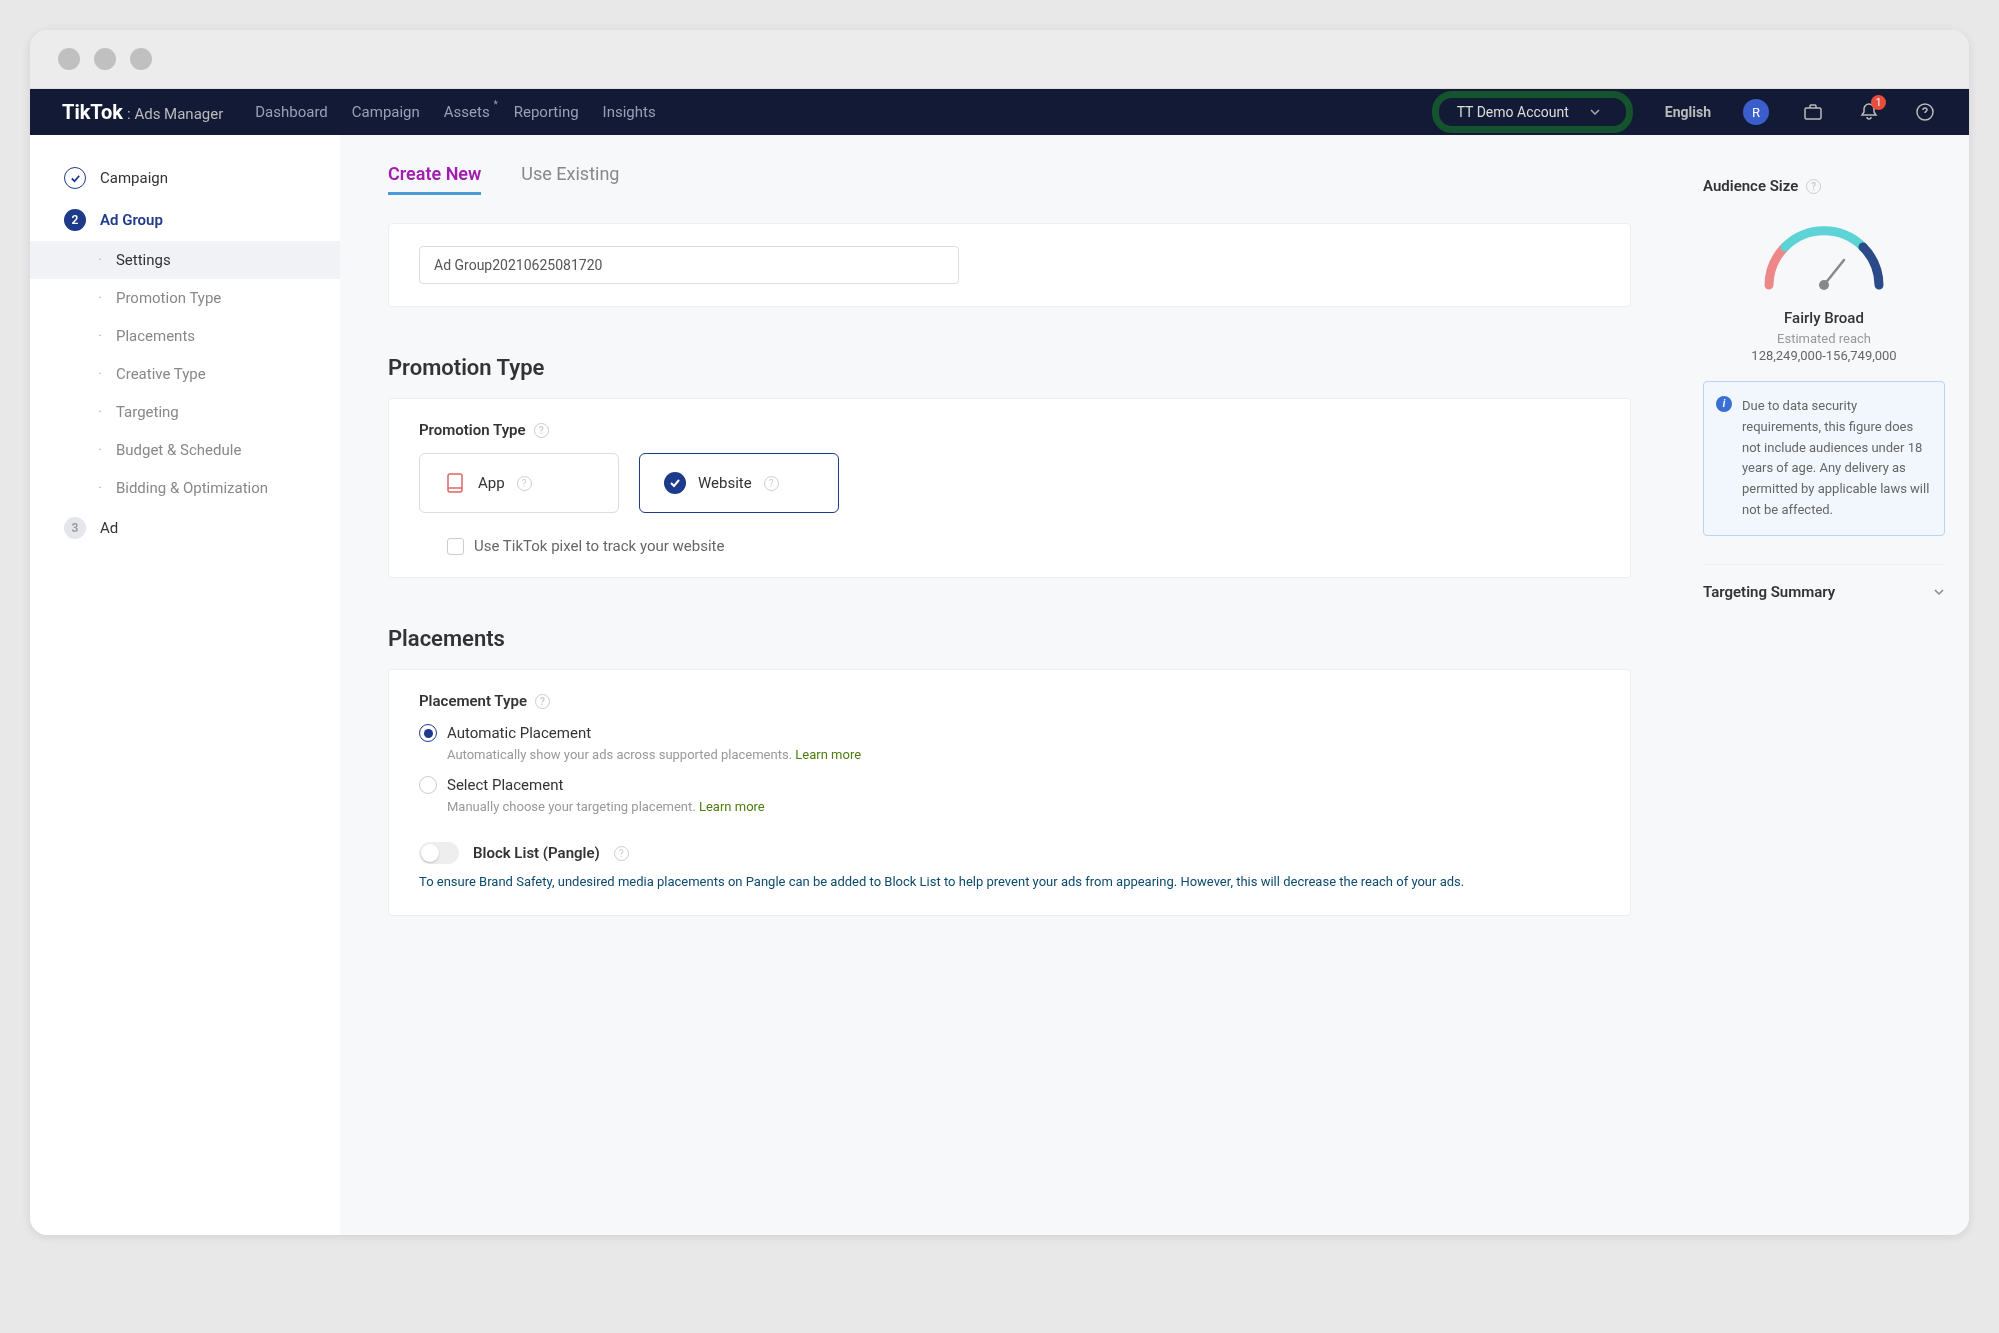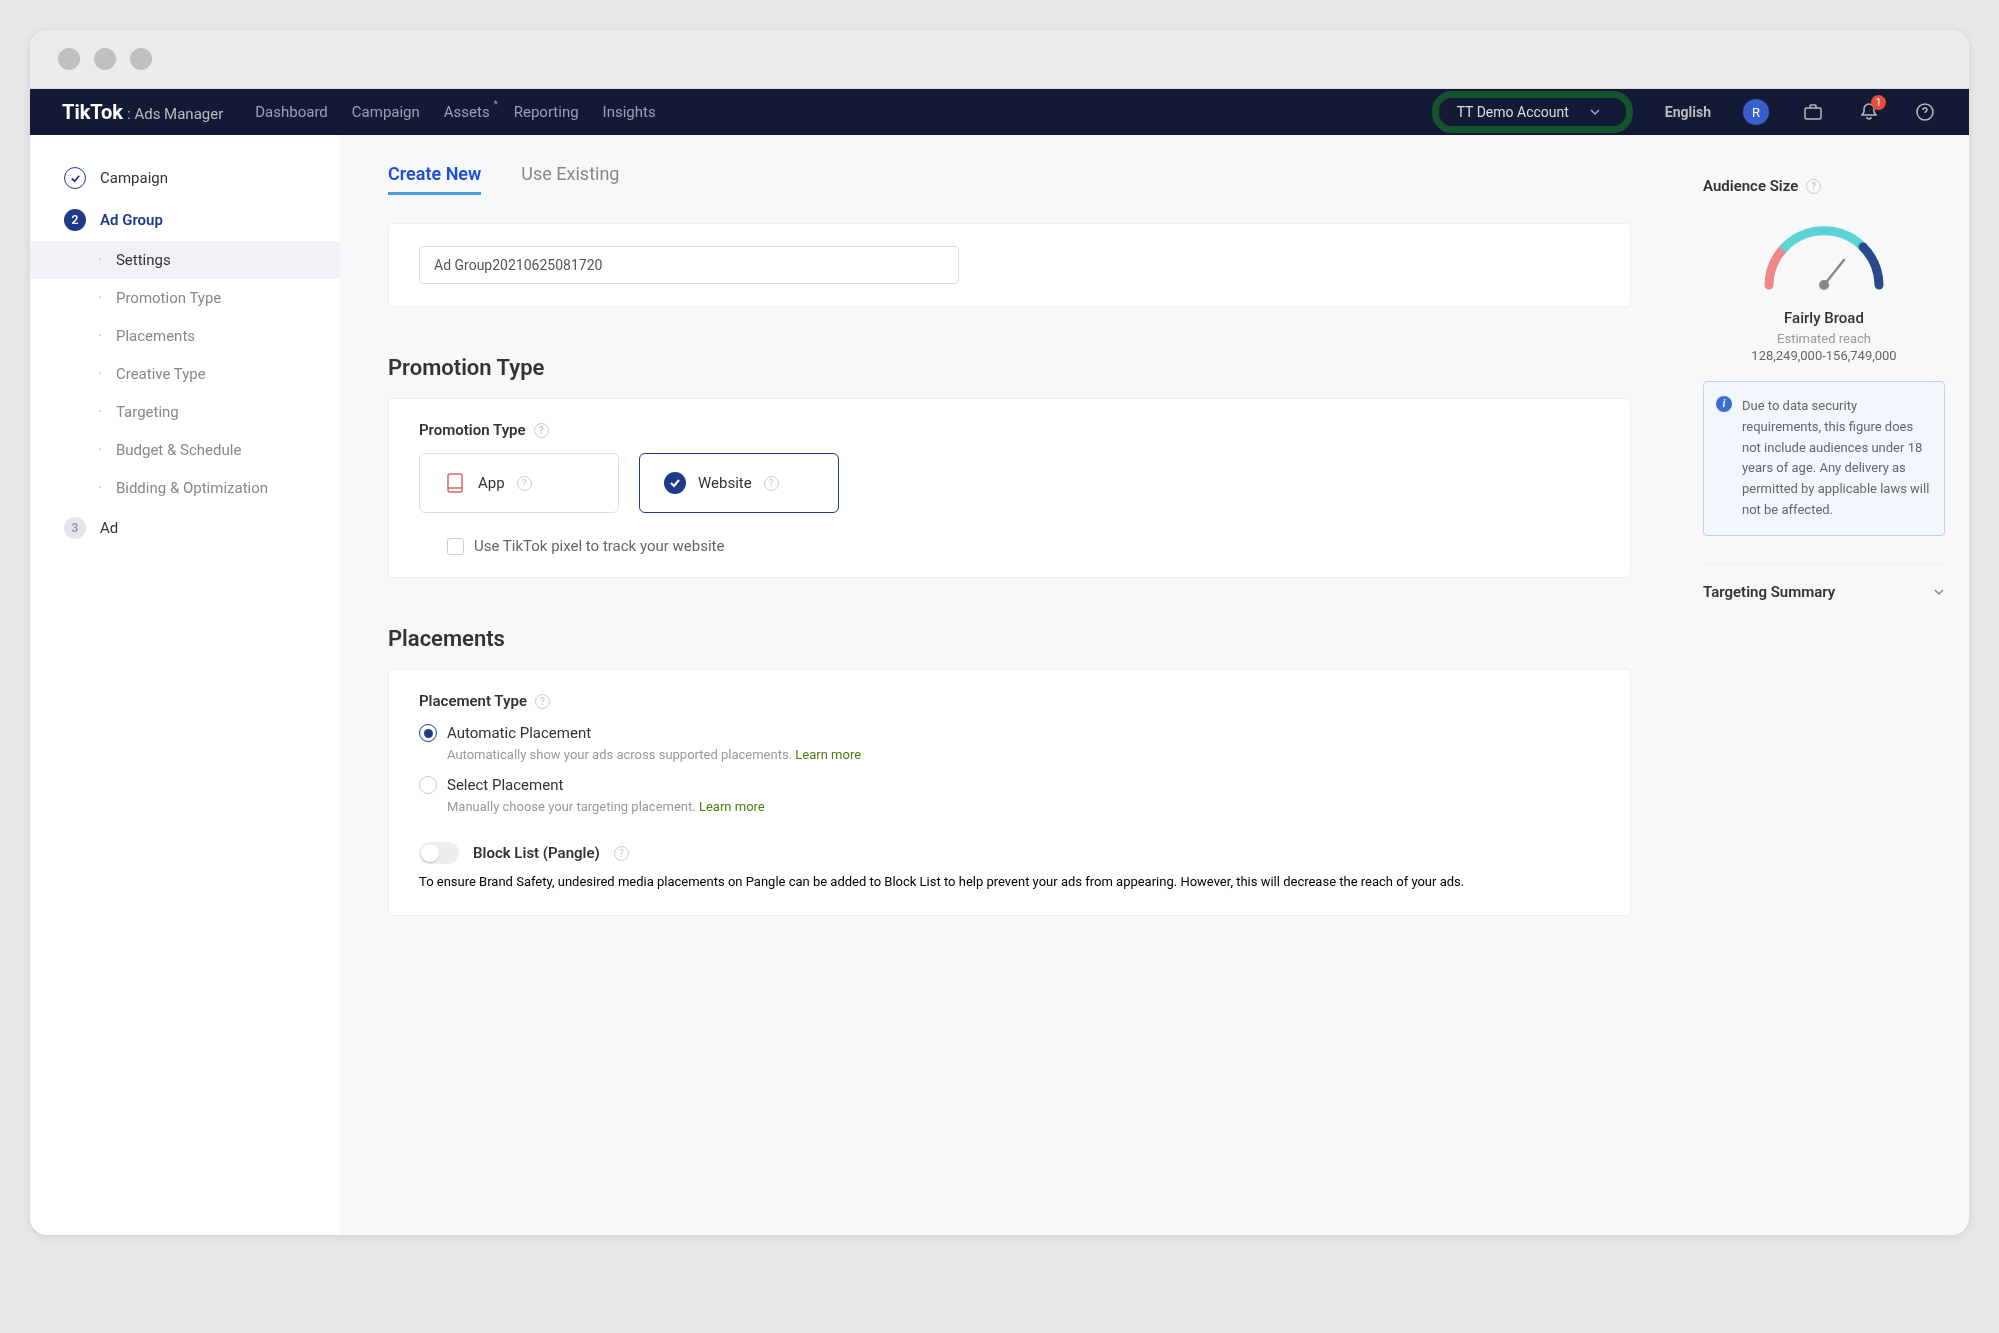--- a/index.html
+++ b/index.html
@@ -26,21 +26,21 @@
 .step.active { color:#1e3a8a; font-weight:600; }
 .step .num { width:22px; height:22px; border-radius:50%; background:#1e3a8a; color:#fff; display:flex; align-items:center; justify-content:center; font-size:12px; font-weight:600; }
 .step.done .num svg { width:11px; height:11px; }
 .step.idle .num { background:#e4e6eb; color:#999; }
 .sub { padding:10px 34px 10px 68px; color:#888; cursor:pointer; display:flex; align-items:center; gap:14px; }
 .sub.current { background:#f0f2f5; color:#333; }
 .sub::before { content:"·"; color:#bbb; }
 .main { flex:1; padding:0 48px 80px 48px; }
 .tabs { display:flex; gap:40px; padding:28px 0 10px 0; font-size:18px; }
 .tab { color:#888; cursor:pointer; padding-bottom:8px; }
-.tab.active { color:#1d4ed8; font-weight:600; border-bottom:3px solid #4a9bd6; }
+.tab.active { color:#a21caf; font-weight:600; border-bottom:3px solid #4a9bd6; }
 .card { background:#fff; border:1px solid #eee; border-radius:4px; padding:22px 30px; margin-top:18px; }
 .field-label { font-size:15px; color:#333; font-weight:600; margin-bottom:12px; display:flex; align-items:center; gap:8px; }
 .help { width:15px; height:15px; border-radius:50%; border:1px solid #ccc; color:#ccc; font-size:10px; display:inline-flex; align-items:center; justify-content:center; }
 .text-input { width:540px; border:1px solid #ddd; border-radius:4px; padding:10px 14px; font-size:14px; color:#555; }
 .section-title { font-size:22px; font-weight:600; color:#333; margin-top:48px; margin-bottom:18px; }
 .promo-opts { display:flex; gap:20px; margin-top:14px; }
 .promo-card { border:1px solid #ddd; border-radius:6px; padding:18px 24px; width:200px; display:flex; align-items:center; gap:12px; cursor:pointer; font-size:15px; color:#333; }
 .promo-card.selected { border:1.5px solid #1e3a8a; }
 .promo-card .check { width:22px; height:22px; border-radius:50%; background:#1e3a8a; color:#fff; display:flex; align-items:center; justify-content:center; }
 .checkbox-row { display:flex; align-items:center; gap:10px; margin-top:24px; margin-left:28px; font-size:15px; color:#666; }
@@ -50,21 +50,21 @@
 .radio-line { display:flex; align-items:center; gap:10px; font-size:15px; color:#333; cursor:pointer; }
 .radio { width:18px; height:18px; border-radius:50%; border:1.5px solid #ccc; display:flex; align-items:center; justify-content:center; }
 .radio.checked { border-color:#1e3a8a; }
 .radio.checked::after { content:""; width:9px; height:9px; border-radius:50%; background:#1e3a8a; }
 .radio-desc { font-size:13px; color:#999; margin-left:28px; margin-top:5px; }
 .radio-desc a { color:#4d7c0f; text-decoration:none; cursor:pointer; }
 .toggle-row { display:flex; align-items:center; gap:14px; margin-top:28px; }
 .toggle { width:40px; height:22px; border-radius:12px; background:#eee; position:relative; cursor:pointer; }
 .toggle::after { content:""; position:absolute; width:18px; height:18px; border-radius:50%; background:#fff; top:2px; left:2px; box-shadow:0 1px 2px rgba(0,0,0,0.2); }
 .toggle-label { font-size:15px; color:#333; font-weight:600; }
-.toggle-desc { font-size:13px; color:#000000; margin-top:8px; line-height:1.6; }
+.toggle-desc { font-size:13px; color:#0c4a6e; margin-top:8px; line-height:1.6; }
 .rightcol { width:290px; padding:28px 24px;margin-top:14px; }
 .aud-title { font-size:15px; font-weight:600; color:#333; display:flex; align-items:center; gap:8px; }
 .gauge-wrap { text-align:center; margin-top:20px; }
 .gauge-label { font-size:15px; color:#333; margin-top:10px; font-weight:500; }
 .gauge-sub { font-size:13px; color:#999; margin-top:4px; }
 .gauge-range { font-size:13px; color:#666; margin-top:2px; }
 .info-box { border:1px solid #b8d4f0; background:#f2f7fd; border-radius:4px; padding:14px 14px 14px 38px; font-size:13px; color:#666; line-height:1.6; margin-top:18px; position:relative; }
 .info-box .info-icon { position:absolute; left:12px; top:14px; width:16px; height:16px; border-radius:50%; background:#3a6fd6; color:#fff; display:flex; align-items:center; justify-content:center; font-size:10px; font-weight:bold; font-style:italic; }
 .targeting-summary { border-top:1px solid #eee; margin-top:28px; padding-top:18px; display:flex; justify-content:space-between; align-items:center; font-size:15px; font-weight:600; color:#333; cursor:pointer; }
 </style>

